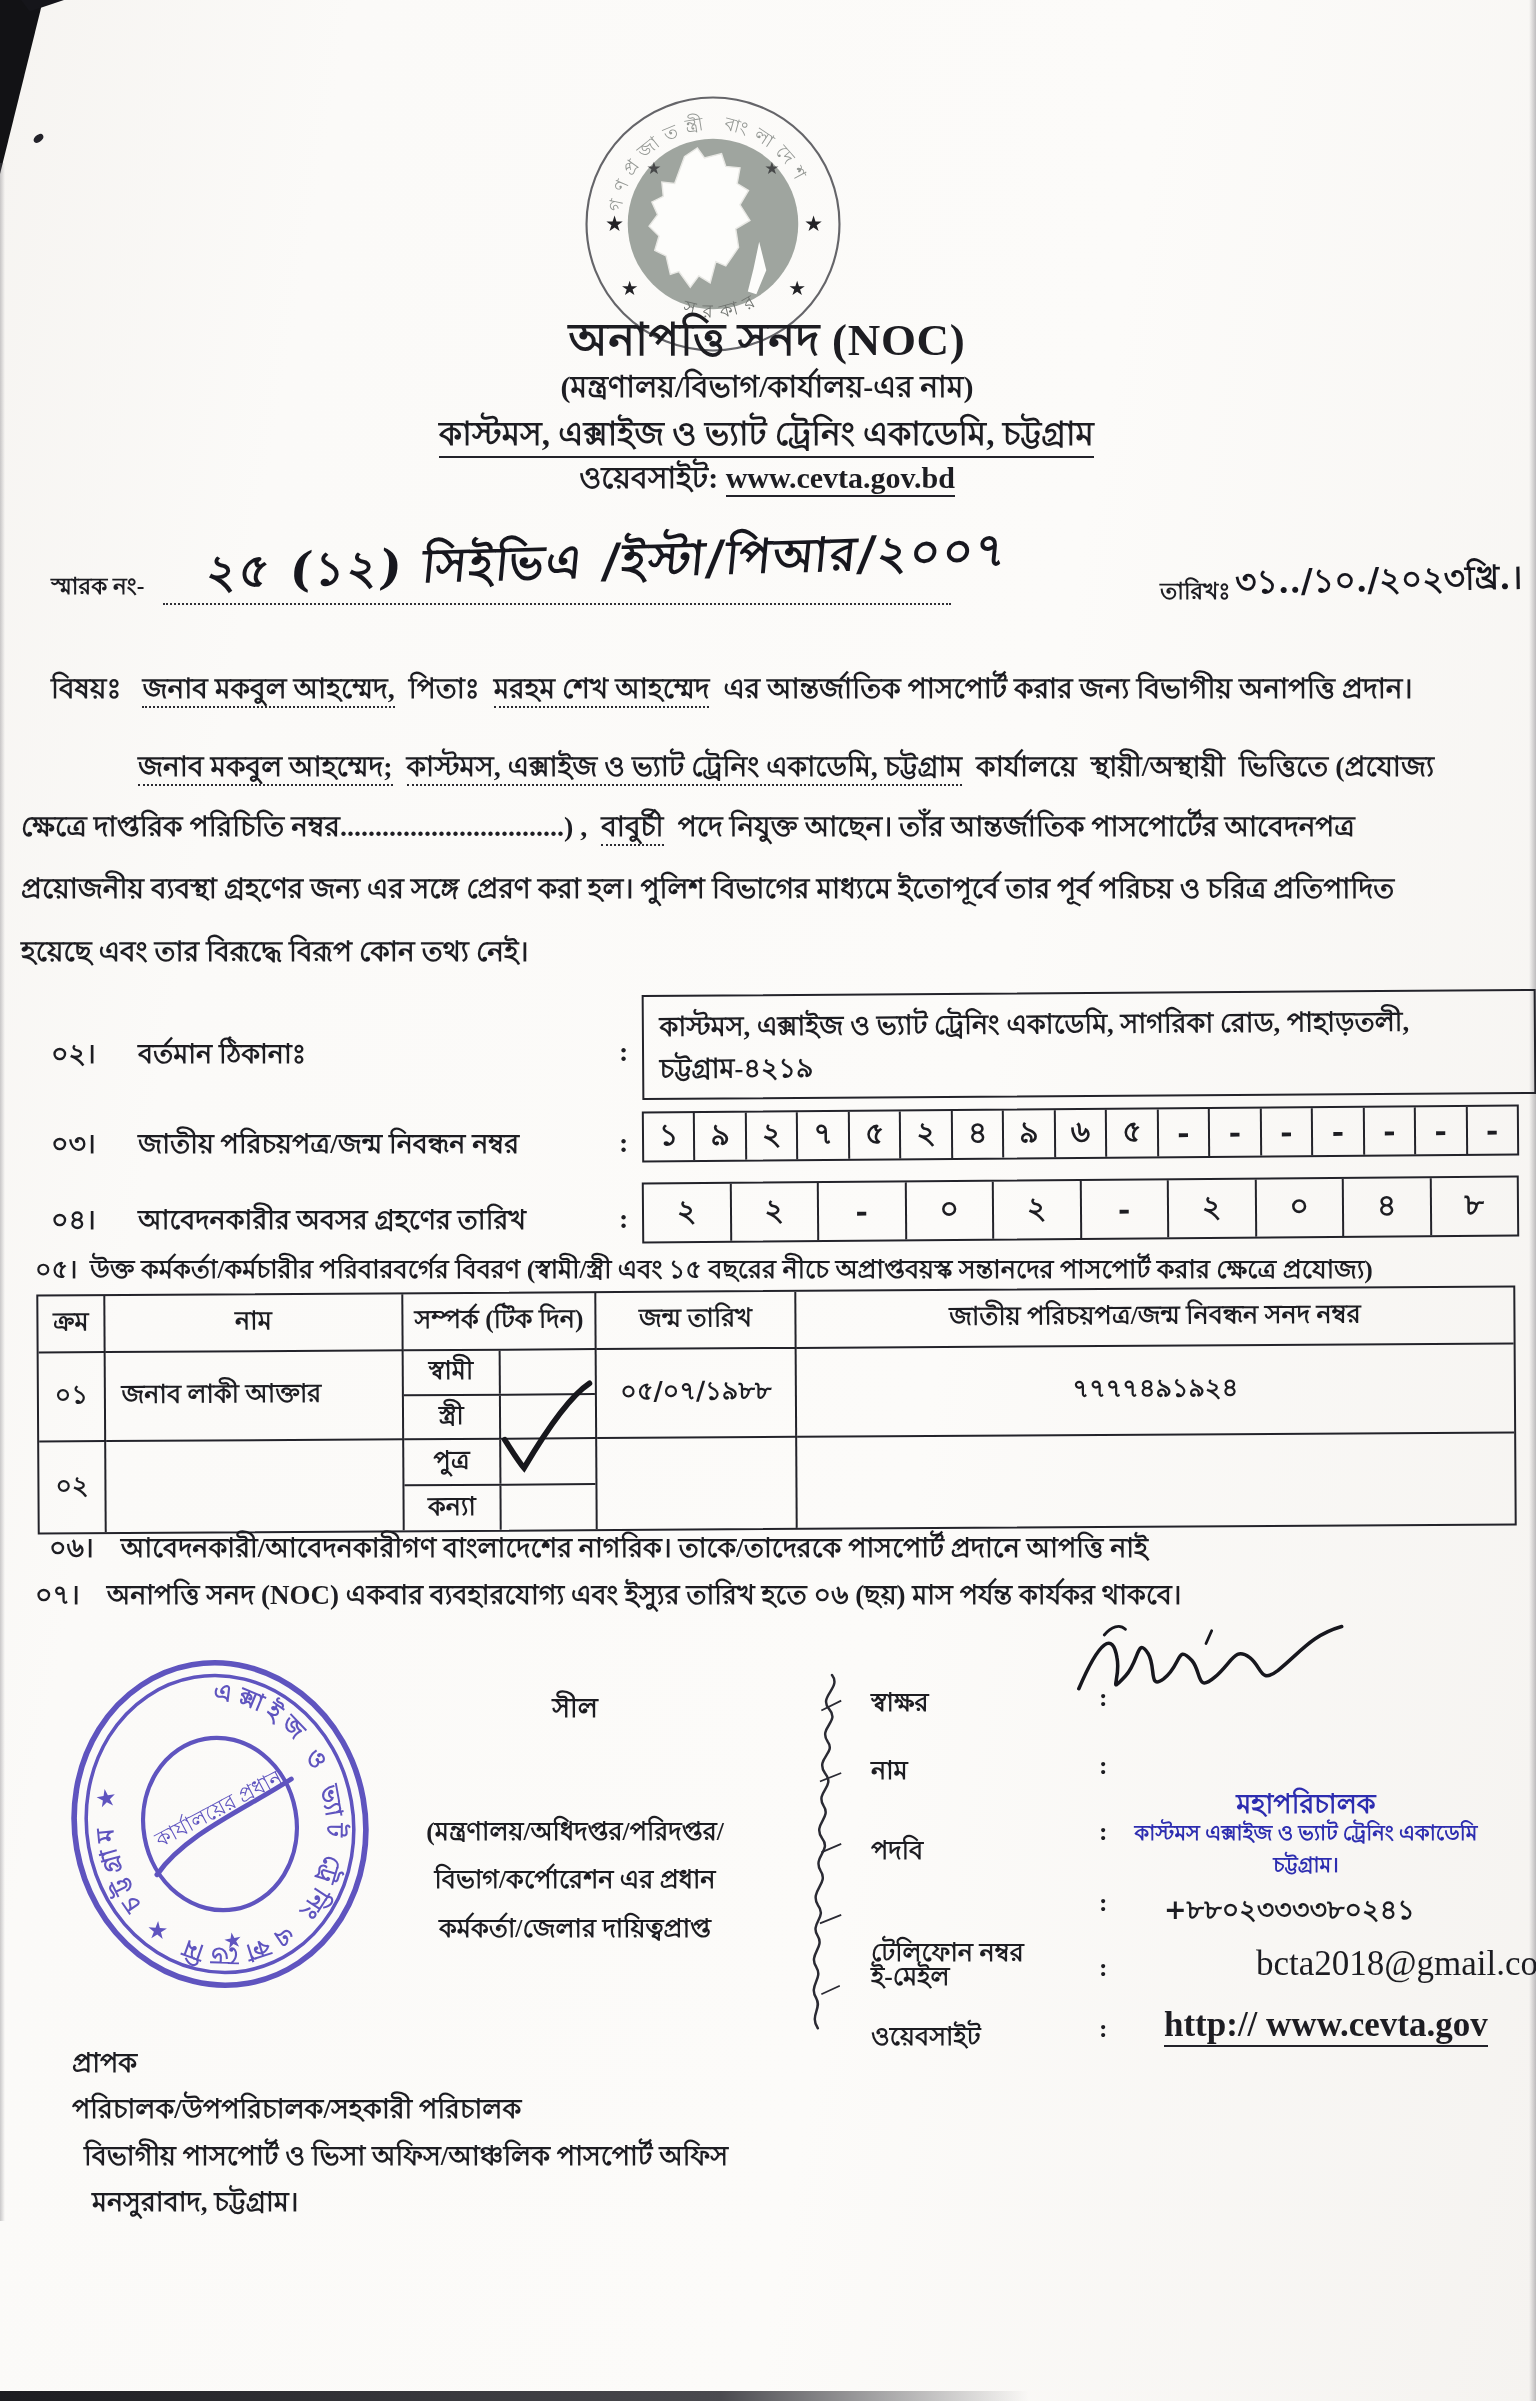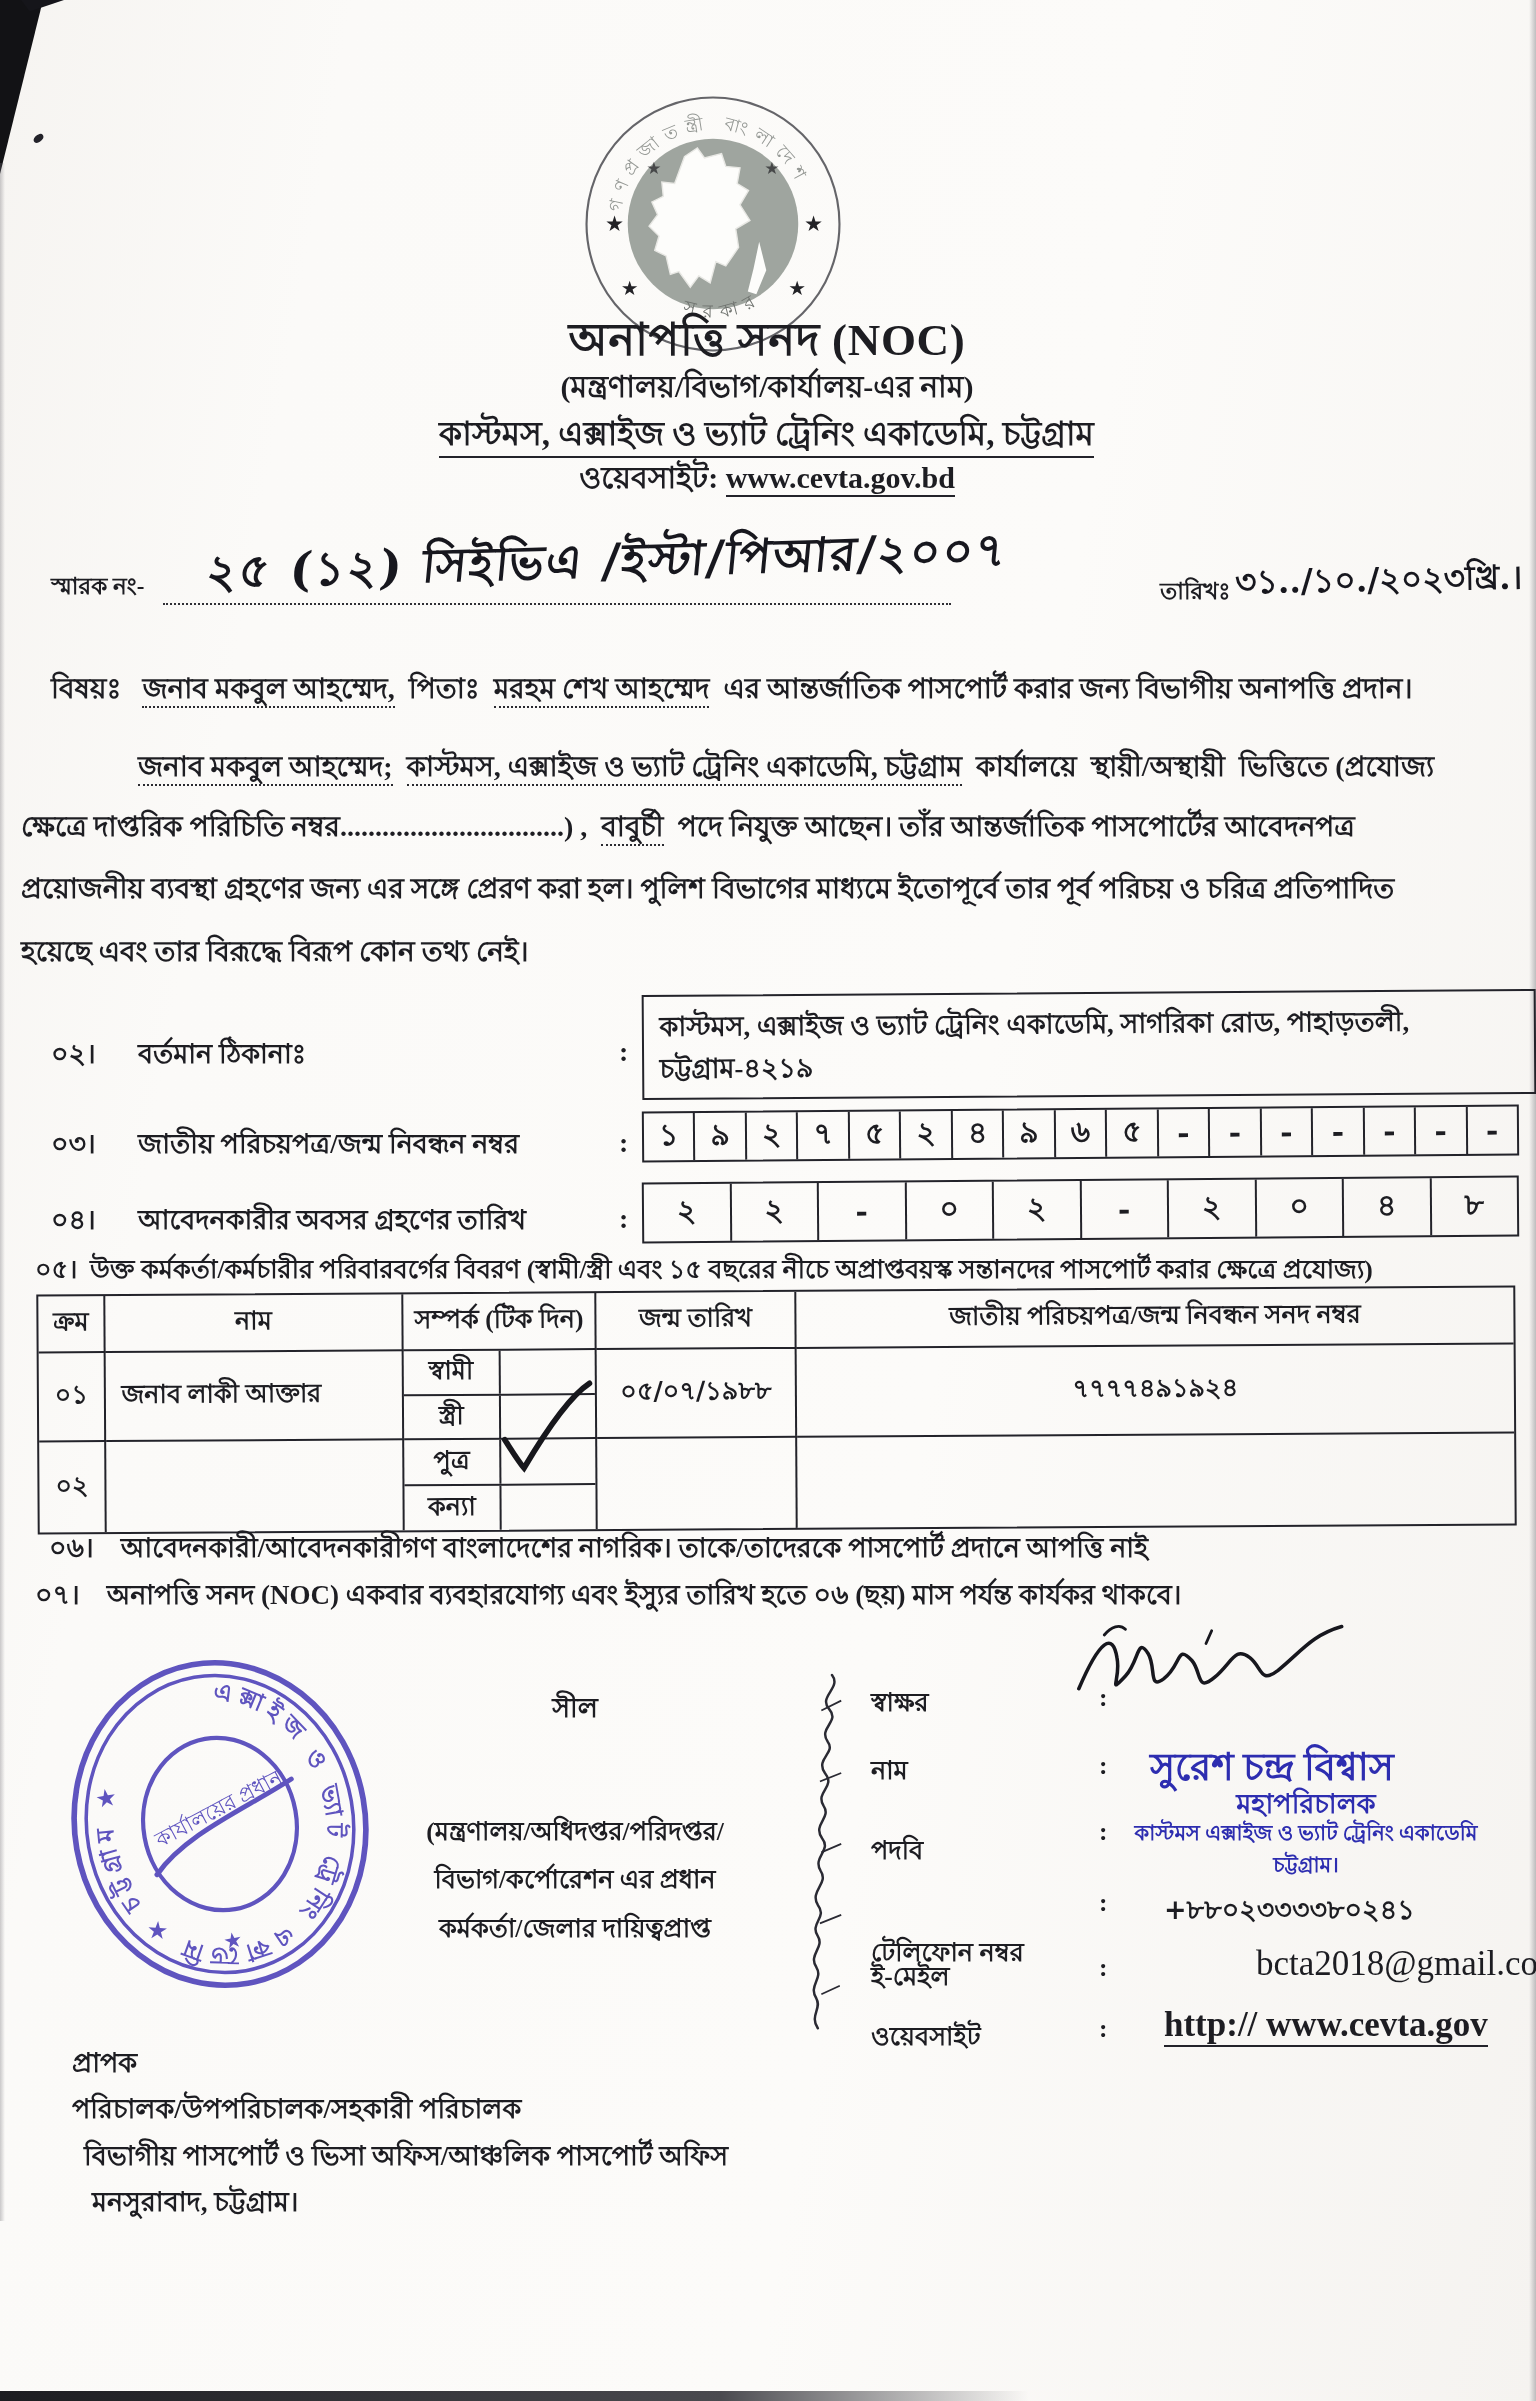--- a/index.html
+++ b/index.html
@@ -287,21 +287,20 @@
       <path d="M30 110 C60 40,78 30,84 66 C90 96,70 120,96 92 C116 70,112 36,128 60 C140 80,128 112,150 96 C176 76,168 46,190 70 C204 86,196 116,222 94 C248 72,250 50,272 66 C290 80,286 104,312 84 C344 58,360 34,402 22" fill="none" stroke="#17171e" stroke-width="5" stroke-linecap="round"></path>
       <path d="M66 34 c10 -12,22 -16,30 -8 M210 46 l8 -18" stroke="#17171e" stroke-width="4" fill="none" stroke-linecap="round"></path>
     </svg>
   </div>
 
   <div class="abs sig-label" style="left:871px;top:1683px;">স্বাক্ষর</div>
   <div class="abs sig-label" style="left:1099px;top:1683px;">:</div>
 
   <div class="abs sig-label" style="left:871px;top:1751px;">নাম</div>
   <div class="abs sig-label" style="left:1099px;top:1751px;">:</div>
-  <div class="abs blue-stamp" style="left:1150px;top:1737px;font-size:38px;">সুরেশ চন্দ্র বিশ্বাস</div>
   <div class="abs blue-stamp center" style="left:1150px;top:1783px;width:312px;font-size:27px;">মহাপরিচালক</div>
 
   <div class="abs sig-label" style="left:871px;top:1831px;">পদবি</div>
   <div class="abs sig-label" style="left:1099px;top:1817px;">:</div>
   <div class="abs blue-stamp center" style="left:1079px;top:1817px;width:454px;font-size:21px;">কাস্টমস এক্সাইজ ও ভ্যাট ট্রেনিং একাডেমি</div>
   <div class="abs blue-stamp center" style="left:1079px;top:1849px;width:454px;font-size:21px;">চট্টগ্রাম।</div>
 
   <div class="abs sig-label" style="left:871px;top:1893px;margin-top:40px;">টেলিফোন নম্বর</div>
   <div class="abs sig-label" style="left:1099px;top:1888px;">:</div>
   <div class="abs" style="left:1164px;top:1889px;font-size:27px;font-weight:700;font-family:'DejaVu Serif',serif;">+৮৮০২৩৩৩৩৮০২৪১</div>

